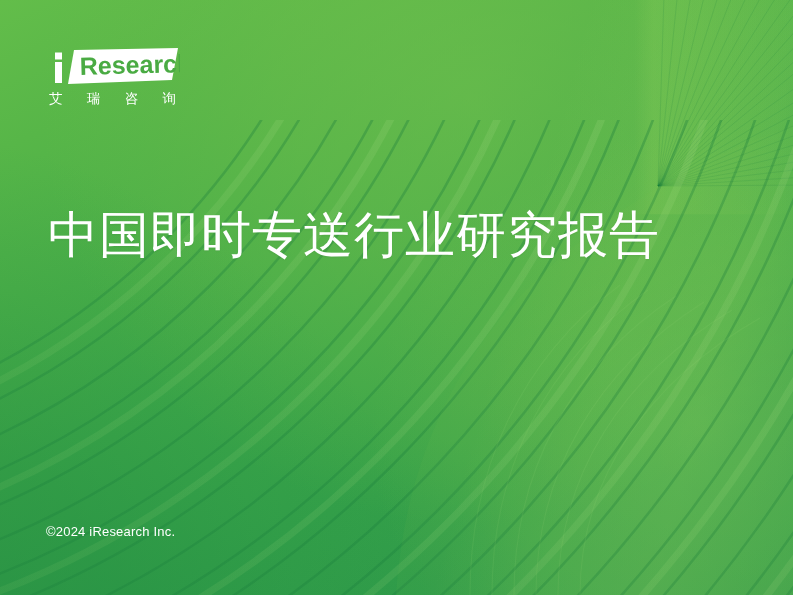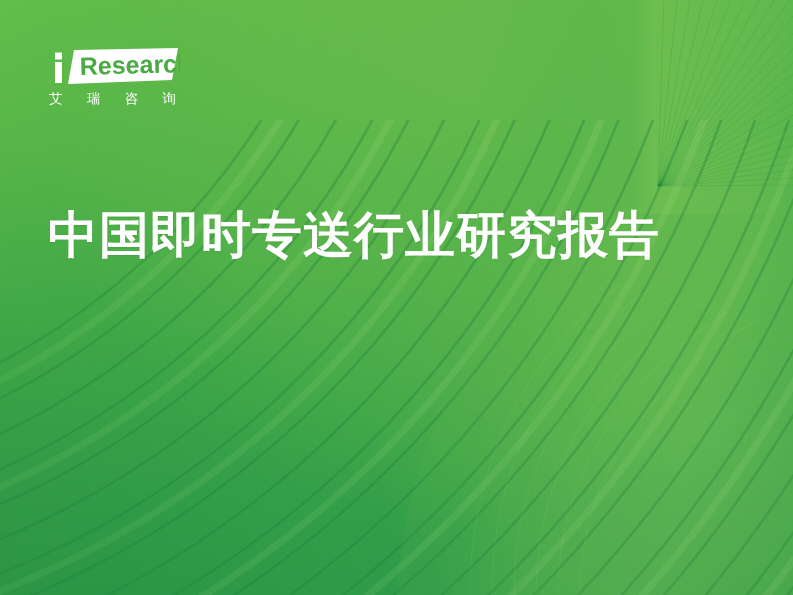--- a/index.html
+++ b/index.html
@@ -124,21 +124,21 @@
   }
   .logo-cn span { display: inline-block; }
 
   
   .title {
     position: absolute;
     left: 48px;
     top: 206px;
     color: #ffffff;
     font-size: 50px;
-    font-weight: 700;
+    font-weight: 400;
     letter-spacing: 1px;
     line-height: 1.18;
     white-space: nowrap;
     font-family: "DejaVu Sans", "Liberation Sans", sans-serif;
     text-shadow: 0 1px 2px rgba(0,0,0,0.05);
   }
 
   
   .footer {
     position: absolute;
@@ -289,14 +289,15 @@
     <div class="logo-cn">
       <span>艾</span>
       <span>瑞</span>
       <span>咨</span>
       <span>询</span>
     </div>
   </div>
 
   <h1 class="title">中国即时专送行业研究报告</h1>
 
+  <div class="footer">©2024 iResearch Inc.</div>
 
 </div>
 
 </body></html>

